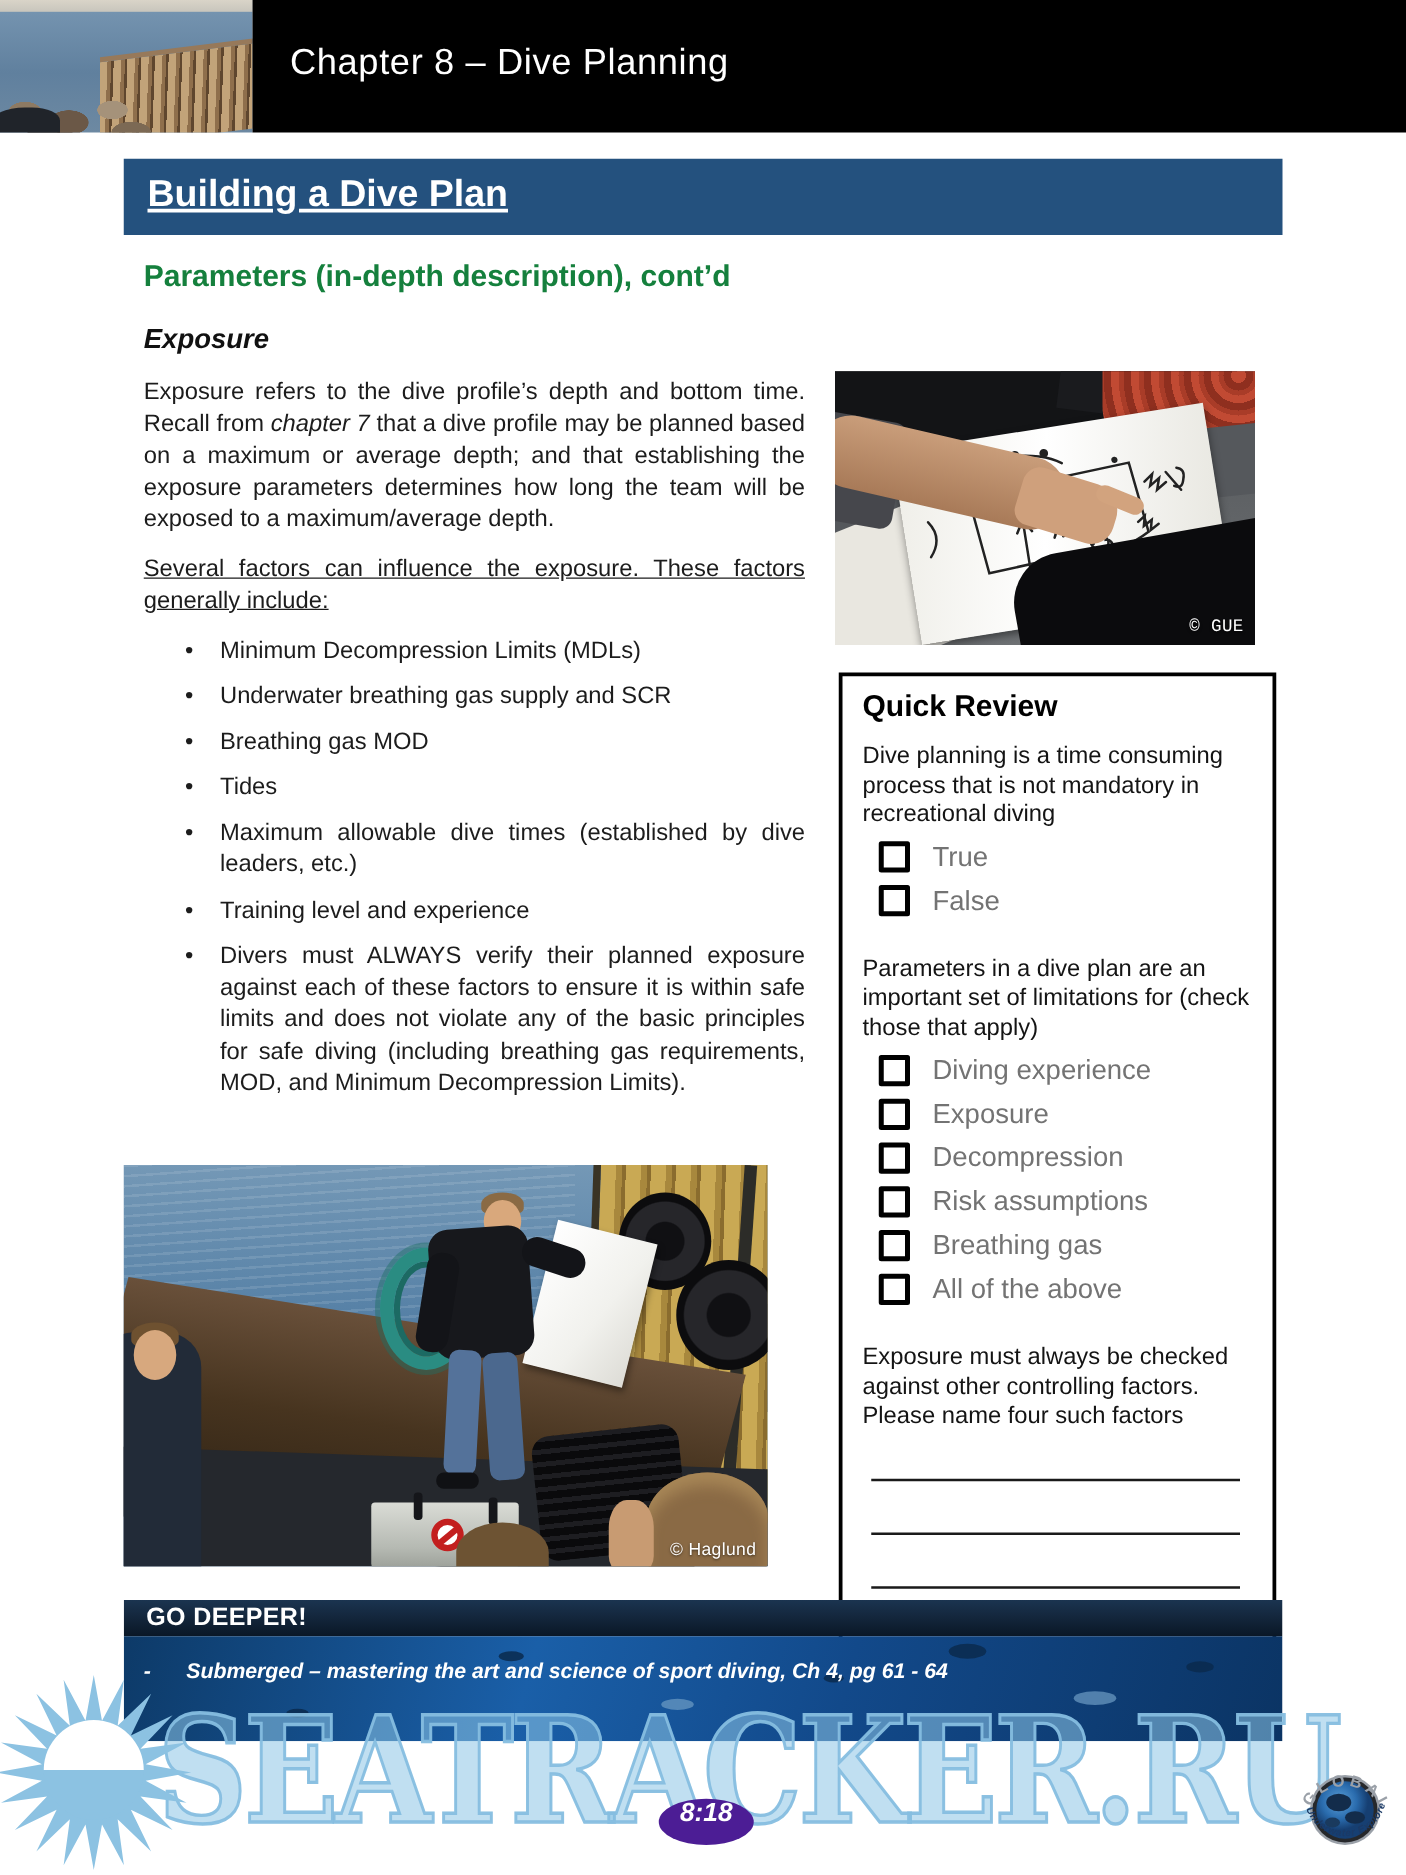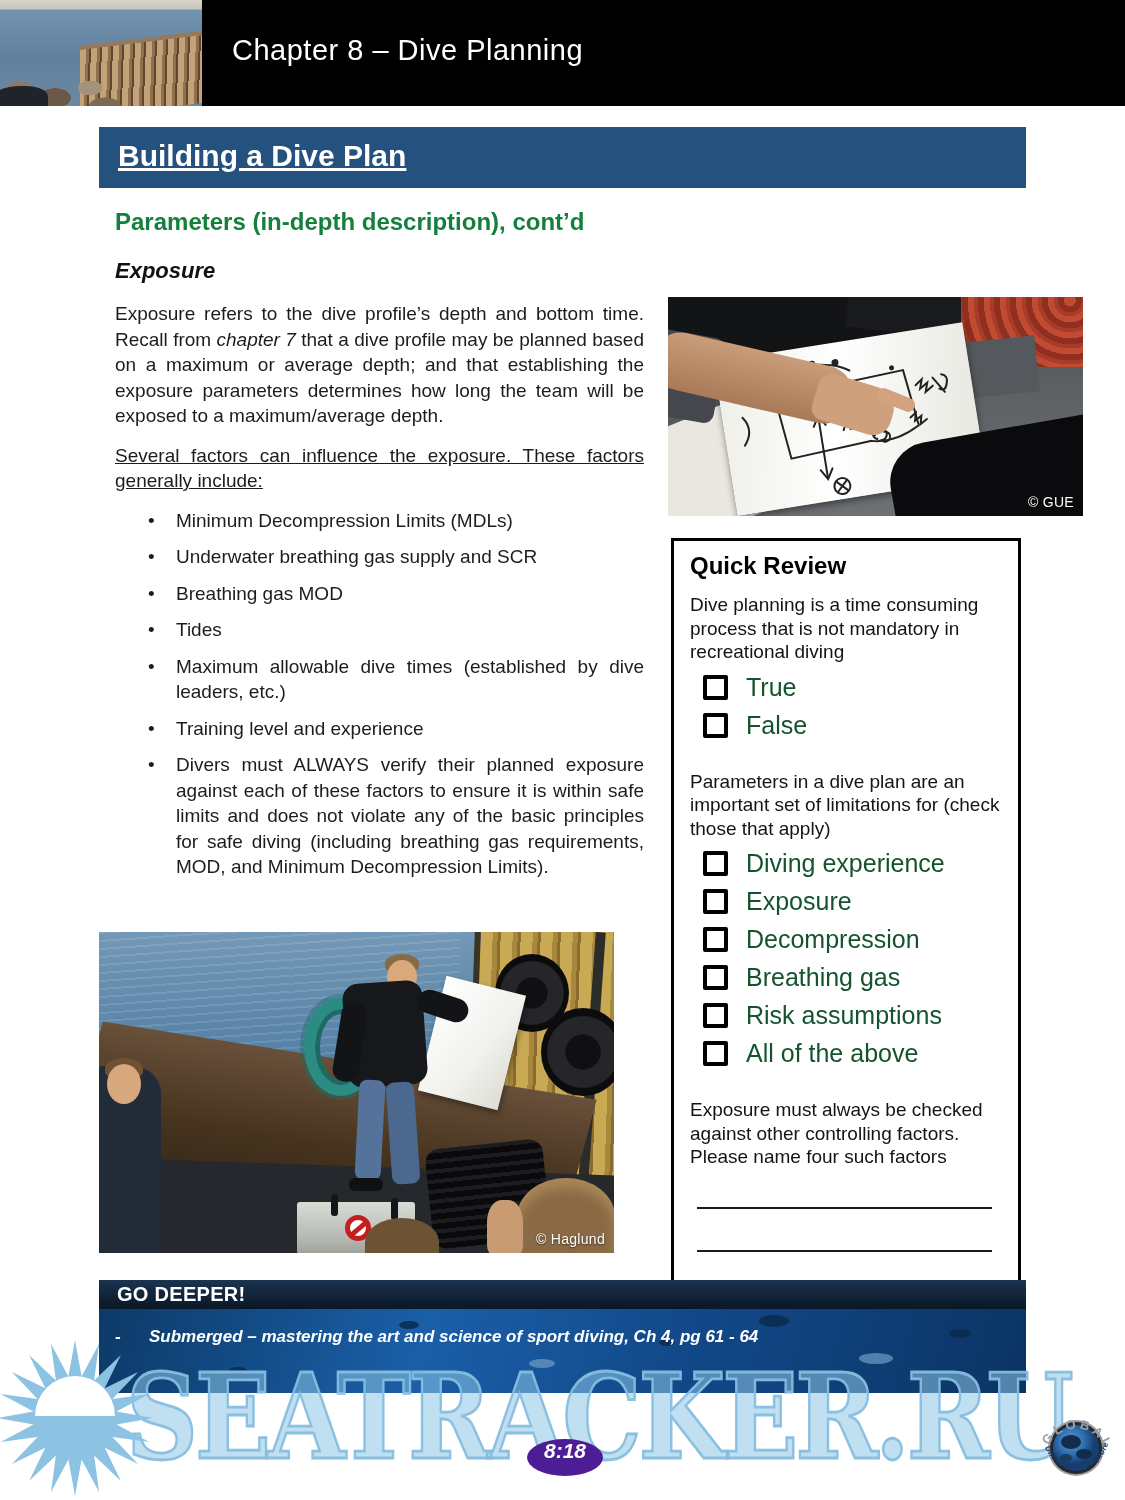--- a/index.html
+++ b/index.html
@@ -52,22 +52,22 @@
   .body-p.second { margin-top:14px;text-decoration:underline; }
   .body-p .it { font-style:italic; }
   ul.bullets { list-style:none; margin-top:14px; }
   ul.bullets li {
     position:relative; padding-left:61px; margin-bottom:11px;
     font-size:19px; line-height:25.5px; text-align:justify;
   }
   ul.bullets li::before { content:"•"; position:absolute; left:33px; top:0; font-size:19px; }
   
   .photo-plan {
-    position:absolute; left:668px; top:297px; width:415px; height:219px;
-    background:linear-gradient(180deg,#4a4d50 0,#5d6063 40%,#6e7174 100%); overflow:hidden;
+    position:absolute; left:668px; top:297px; width:336px; height:219px;
+    background:linear-gradient(180deg,#4a4d50 0,#5d6063 40%,#6e7174 100%); overflow:hidden;font-family:Liberation Mono, monospace;
   }
   .photo-plan .jacket { position:absolute; left:-12px; top:-14px; width:250px; height:70px; background:#131416; transform:rotate(-5deg); }
   .photo-plan .jacket2 { position:absolute; left:180px; top:-20px; width:140px; height:58px; background:#1a1b1e; transform:rotate(7deg); }
   .photo-plan .red-coil {
     position:absolute; right:-6px; top:-4px; width:128px; height:74px; border-radius:0 0 0 42px;
     background:repeating-radial-gradient(circle at 85% 10%,#c14a33 0 6px,#8f2f1f 6px 12px,#a93c28 12px 16px);
   }
   .photo-plan .shelf { position:absolute; left:-10px; top:58px; width:380px; height:56px; background:#55585c; transform:rotate(-6deg); }
   .photo-plan .paper2 { position:absolute; left:-26px; top:118px; width:130px; height:115px; background:#e9e7e0; transform:rotate(-22deg); }
   .photo-plan .paper {
@@ -92,21 +92,21 @@
     position:absolute; left:671px; top:538px; width:350px; height:824px;
     border:3px solid #000; background:#fff; padding:11px 16px 0 16px;
   }
   .qr-title { font-size:24px; font-weight:bold; color:#000; }
   .qr-q { font-size:19px; line-height:23.5px; margin-top:13px; color:#141414; }
   .qr-q.gap { margin-top:30px; }
   .cb-row { display:flex; align-items:center; margin:9px 0 0 13px; }
   .cb {
     width:25px; height:25px; border:4px solid #000; border-radius:2px; background:#fff; flex:0 0 auto;
   }
-  .cb-label { font-size:25px; margin-left:18px; color:#14532d; }
+  .cb-label { font-size:22px; margin-left:18px; color:#737373; }
   .answer-line { height:0; border-bottom:2px solid #1a1a1a; margin:41px 10px 0 7px; }
   .answer-line.first { margin-top:38px; }
   
   .photo-boat {
     position:absolute; left:99px; top:932px; width:515px; height:321px;
     background:linear-gradient(180deg,#7498b6 0,#547fa5 40%,#44719a 65%,#3c6a94 100%); overflow:hidden;
   }
   .photo-boat .sparkle {
     position:absolute; left:0; top:0; width:70%; height:60%;
     background:repeating-linear-gradient(176deg,rgba(255,255,255,.20) 0 2px,transparent 2px 8px); opacity:.55;
@@ -281,25 +281,25 @@
     <div class="cb-row">
       <span class="cb"></span>
       <span class="cb-label">Exposure</span>
     </div>
     <div class="cb-row">
       <span class="cb"></span>
       <span class="cb-label">Decompression</span>
     </div>
     <div class="cb-row">
       <span class="cb"></span>
+      <span class="cb-label">Risk assumptions</span>
+    </div>
+    <div class="cb-row">
+      <span class="cb"></span>
       <span class="cb-label">Breathing gas</span>
-    </div>
-    <div class="cb-row">
-      <span class="cb"></span>
-      <span class="cb-label">Risk assumptions</span>
     </div>
     <div class="cb-row">
       <span class="cb"></span>
       <span class="cb-label">All of the above</span>
     </div>
     <div class="qr-q gap">Exposure must always be checked against other controlling factors. Please name four such factors</div>
     <div class="answer-line first"></div>
     <div class="answer-line"></div>
     <div class="answer-line"></div>
   </div>

